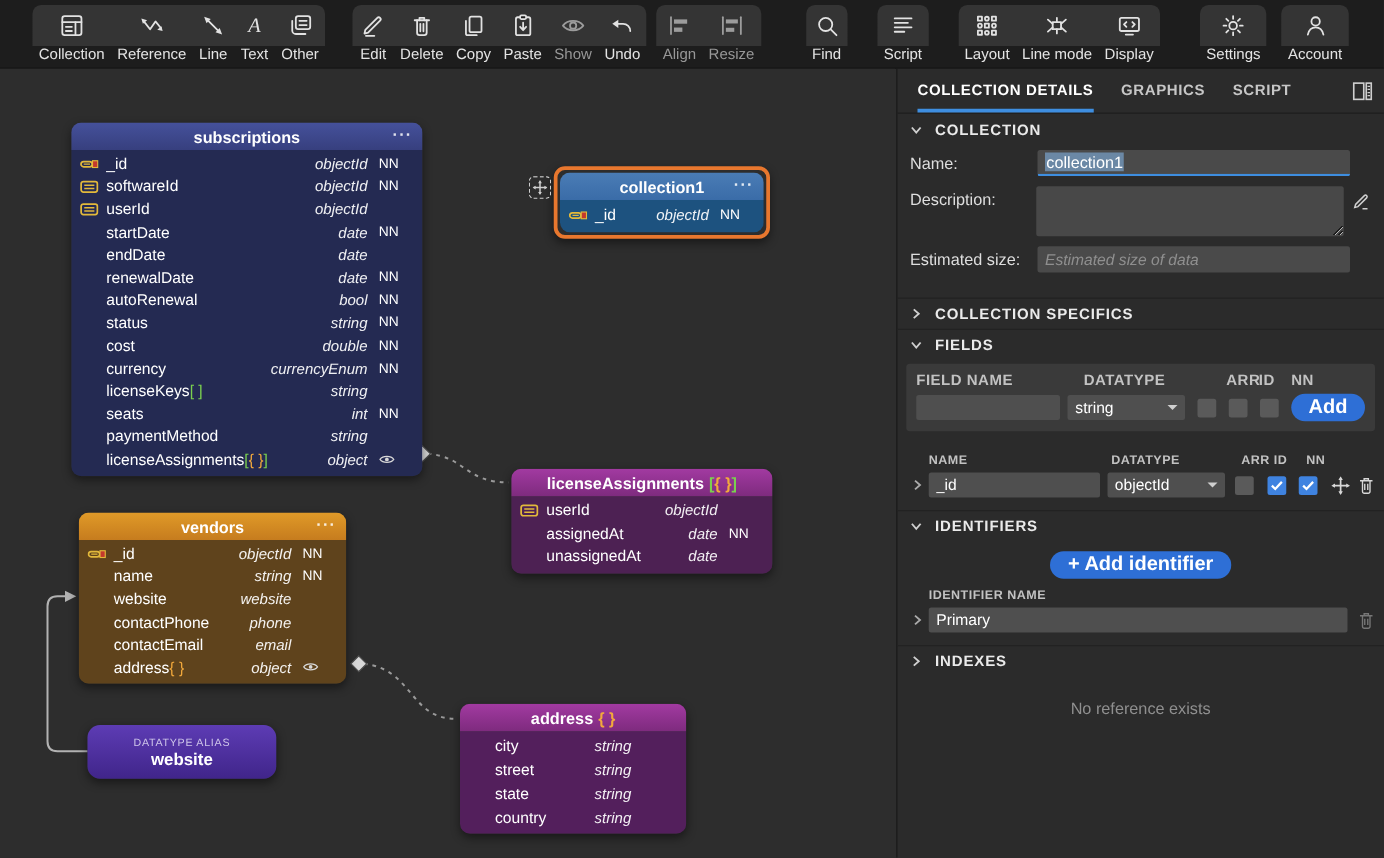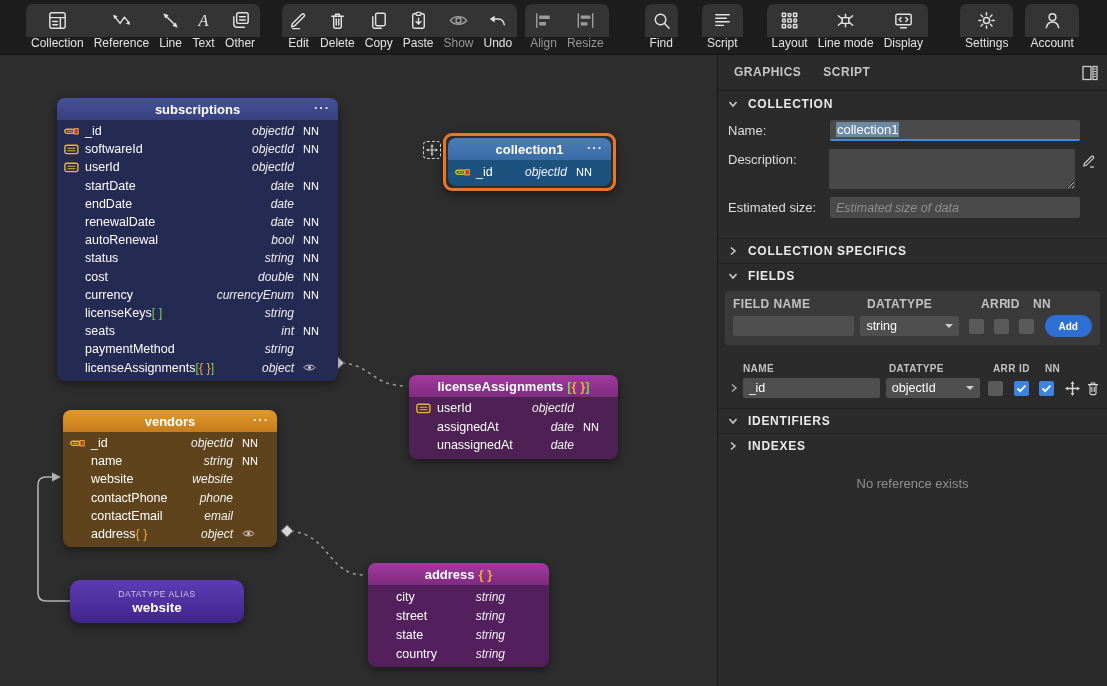--- a/index.html
+++ b/index.html
@@ -42,21 +42,21 @@
   .trow .fico { width:21px; display:flex; align-items:center; }
   .trow .fname { white-space:nowrap; }
   .trow .ftype { flex:1; text-align:right; font-style:italic; font-size:12px;
     color:rgba(255,255,255,.93); padding-right:2px; white-space:nowrap; }
   .trow .fnn { width:26px; margin-left:7px; font-size:11px; }
   .trow .feye { position:absolute; right:22px; top:50%; transform:translateY(-50%); cursor:pointer; }
   .sfx-green { color:#7ad04f; }
   .sfx-orange { color:#f2a93c; }
   .title-sfx { font-weight:bold; margin-left:4px; }
 
-  .alias { position:absolute; left:70px; top:525px; width:174px; height:43px;
+  .alias { position:absolute; left:70px; top:525px; width:151px; height:43px;
     border-radius:10px; background:linear-gradient(#5d3cb4,#40258a);
     box-shadow:0 3px 8px rgba(0,0,0,.45); display:flex; flex-direction:column;
     align-items:center; justify-content:center; cursor:pointer; }
   .alias-eyebrow { font-size:8.5px; letter-spacing:.6px; color:#cfc6ea; }
   .alias-name { font-size:13.5px; font-weight:bold; color:#fff; margin-top:1px; }
 
   .move-handle { position:absolute; left:423px; top:86px; width:18px; height:18px;
     border:1.6px dashed #cfcfcf; border-radius:4px; display:flex; align-items:center;
     justify-content:center; cursor:move; }
 
@@ -101,21 +101,21 @@
   .w-cb { width:16px; margin-right:10px; }
   .finput { height:20px; background:#4f4f4f; border:none; border-radius:2px; color:#fff;
     font-size:12.5px; padding:0 6px; width:100%; font-family:"Liberation Sans",sans-serif; }
   .fsel { height:20px; background:#4f4f4f; border-radius:2px; color:#fff; font-size:12.5px;
     display:flex; align-items:center; padding:0 6px; position:relative; cursor:pointer; width:100%; }
   .fsel:after { content:""; position:absolute; right:6px; top:8px; border:4px solid transparent;
     border-top-color:#cfcfcf; }
   .cb { width:15px; height:15px; border-radius:2px; background:#5a5a5a; cursor:pointer;
     display:flex; align-items:center; justify-content:center; }
   .cb.checked { background:#3f83e0; }
-  .btn-blue { background:#2e6fd6; color:#fff; font-size:10px; font-weight:bold;
+  .btn-blue { background:#2e6fd6; color:#fff; font-size:16px; font-weight:bold;
     border:none; border-radius:11px; height:22px; padding:0 14px; cursor:pointer;
     font-family:"Liberation Sans",sans-serif; }
   .fieldrows { padding:4px 7px 10px; }
   .rows-head { display:flex; font-size:10px; font-weight:bold; color:#c2c2c2;
     letter-spacing:.4px; margin:8px 0 4px; padding-left:18px; }
   .icon-btn { display:flex; align-items:center; justify-content:center; cursor:pointer; }
 
   .ident-wrap { padding:4px 7px 10px; }
   .add-ident-row { display:flex; justify-content:center; margin:4px 0 8px; }
   .ident-head { font-size:10px; font-weight:bold; color:#c2c2c2; letter-spacing:.4px;
@@ -633,20 +633,21 @@
   </div>
 
   <div class="alias">
     <div class="alias-eyebrow">DATATYPE ALIAS</div>
     <div class="alias-name">website</div>
   </div>
 </div>
 
 <div class="panel">
   <div class="tabs">
+    <div class="tab active">COLLECTION DETAILS</div>
       <div class="tab">GRAPHICS</div>
       <div class="tab">SCRIPT</div>
       <span class="panel-toggle">
       <svg width="18" height="18" viewBox="0 0 18 18">
           <rect x="2" y="2.5" width="8" height="13" fill="none" stroke="#cfcfcf" stroke-width="1.3"></rect>
           <rect x="12" y="2.5" width="4" height="13" fill="none" stroke="#cfcfcf" stroke-width="1.3"></rect>
           <path d="M13 5 h2 M13 7.5 h2 M13 10 h2 M13 12.5 h2" stroke="#cfcfcf" stroke-width="1"></path>
         </svg>
     </span>
   </div>
@@ -787,20 +788,41 @@
 
   <div class="sec-bar lined">
     <span class="chev">
         <svg width="10" height="10" viewBox="0 0 10 10">
           <path d="M1.5 3 L5 7 L8.5 3" fill="none" stroke="#cfcfcf" stroke-width="1.5"></path>
         </svg>
       </span>
     <span class="sec-title">IDENTIFIERS</span>
   </div>
 
+  <div class="ident-wrap">
+    <div class="add-ident-row">
+      <button class="btn-blue">+ Add identifier</button>
+    </div>
+    <div class="ident-head">IDENTIFIER NAME</div>
+    <div id="identifier-row-list">
+        <div class="row-line">
+          <span class="w-chev icon-btn">
+            <svg width="10" height="10" viewBox="0 0 10 10">
+              <path d="M3 1.5 L7 5 L3 8.5" fill="none" stroke="#aaa" stroke-width="1.5"></path>
+            </svg>
+          </span>
+          <span style="flex:1;margin-right:8px"><input class="finput" value="Primary" style=""></span>
+          <span class="icon-btn">
+            <svg width="14" height="15" viewBox="0 0 14 15">
+              <path d="M2 3.6 h10 M4 3.6 V12.2 a1.4 1.4 0 0 0 1.4 1.4 h3.2 a1.4 1.4 0 0 0 1.4-1.4 V3.6 M5.3 3.6 V2 h3.4 v1.6 M5.8 6 v5 M8.2 6 v5" fill="none" stroke="#777" stroke-width="1.1"></path>
+            </svg>
+          </span>
+        </div>
+      </div>
+  </div>
 
   <div class="sec-bar lined">
     <span class="chev">
         <svg width="10" height="10" viewBox="0 0 10 10">
           <path d="M3 1.5 L7 5 L3 8.5" fill="none" stroke="#cfcfcf" stroke-width="1.5"></path>
         </svg>
       </span>
     <span class="sec-title">INDEXES</span>
   </div>
 

